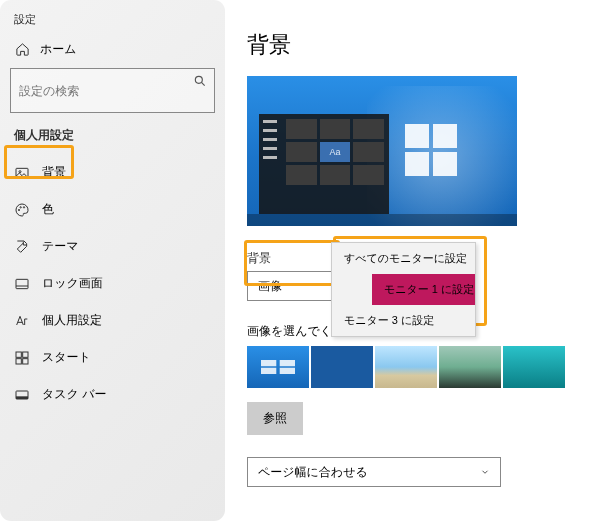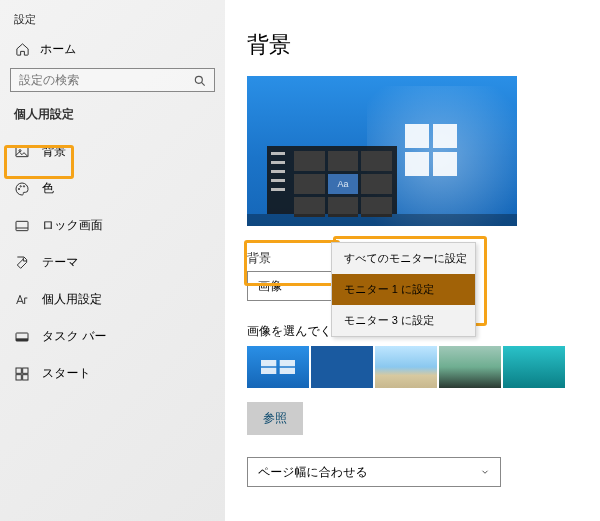--- a/index.html
+++ b/index.html
@@ -1,25 +1,25 @@
 <!DOCTYPE html>
 <html><head>
 <meta charset="utf-8">
 <style>
   * { box-sizing: border-box; margin: 0; padding: 0; font-family: "Yu Gothic UI", "Segoe UI", Meiryo, sans-serif; }
   body { width: 600px; height: 521px; overflow: hidden; background: #fff; color: #000; font-size: 12px; }
   .app { display: flex; width: 100%; height: 100%; }
 
   
-  .sidebar { width: 225px; height: 100%; background: linear-gradient(135deg,#f3f3f3 0%,#ededed 60%,#e9e9e9 100%); position: relative; }
+  .sidebar { width: 225px; height: 100%; background: linear-gradient(135deg,#f3f3f3 0%,#ededed 60%,#e9e9e9 100%); position: relative; border-radius: 11px; }
   .win-title { padding: 12px 14px 0 14px; font-size: 11px; color: #222; }
   .home-row { display: flex; padding: 14px 14px 10px 14px; gap: 10px; cursor: pointer; }
   .home-row .lbl { font-size: 12px; }
   .search { margin: 0 10px 14px 10px; }
-  .search input { width: 100%; height: 24px; border: 1px solid #888; background: rgba(255,255,255,0.4); padding: 0 26px 0 8px; font-size: 12px; color: #666; outline: none; }
+  .search input { width: 100%; height: 45px; border: 1px solid #888; background: rgba(255,255,255,0.4); padding: 0 26px 0 8px; font-size: 12px; color: #666; outline: none; }
   .search { position: relative; }
   .search .sicon { position: absolute; right: 8px; top: 6px; color: #555; }
   .section-title { padding: 0 14px 10px 14px; font-size: 12px; font-weight: 600; color: #333; }
 
   .nav { list-style: none; }
   .nav li { display: flex; align-items: center; gap: 12px; padding: 10px 14px; font-size: 12px; cursor: pointer; }
 
   .hl { position: absolute; border: 3px solid #f5a318; border-radius: 3px; pointer-events: none; }
   .hl-nav { left: 4px; top: 145px; width: 70px; height: 34px; }
 
@@ -28,49 +28,49 @@
   .page-title { font-size: 22px; font-weight: 400; margin-bottom: 16px; }
 
   .preview { width: 270px; height: 150px; background: linear-gradient(180deg,#2a8fe6 0%,#1b74c9 55%,#1566b7 100%); position: relative; overflow: hidden; margin-bottom: 24px; }
   .preview .light { position: absolute; right: -30px; top: 10px; width: 180px; height: 180px; background: radial-gradient(circle at 40% 40%, rgba(255,255,255,0.35), rgba(255,255,255,0) 60%); }
   .preview .winlogo { position: absolute; right: 60px; top: 48px; width: 52px; height: 52px; }
   .preview .winlogo span { position: absolute; width: 24px; height: 24px; background: rgba(255,255,255,0.9); }
   .preview .winlogo span:nth-child(2){ left:28px; }
   .preview .winlogo span:nth-child(3){ top:28px; }
   .preview .winlogo span:nth-child(4){ left:28px; top:28px; }
   .preview .taskbar { position: absolute; left:0; right:0; bottom:0; height:12px; background: rgba(0,0,0,0.3); }
-  .preview .startpanel { position: absolute; left: 20px; bottom: 12px; width: 130px; height: 68px; background: rgba(20,20,20,0.85); display:flex;text-align:right; }
+  .preview .startpanel { position: absolute; left: 12px; bottom: 12px; width: 130px; height: 100px; background: rgba(20,20,20,0.85); display:flex;text-align:right; }
   .preview .startpanel .col { width: 22px; display:flex; flex-direction:column; gap:6px; padding:6px 4px; }
   .preview .startpanel .col div { height:3px; background:#bbb; }
   .preview .startpanel .tiles { flex:1; display:grid; grid-template-columns:repeat(3,1fr); grid-auto-rows:20px; gap:3px; padding:5px; }
   .preview .startpanel .tiles div { background:#3c3c3c; }
   .preview .startpanel .tiles .aa { background:#3a6fb0; color:#dbe7f5; font-size:9px; display:flex; align-items:center; justify-content:center; }
 
   .field-label { font-size: 12px; color: #333; margin-bottom: 4px; }
   .dropdown { width: 210px; height: 30px; border: 1px solid #888; display:flex; align-items:center; justify-content:space-between; padding: 0 10px; font-size:12px; background:#fff; cursor:pointer; position: relative; }
   .dropdown-section { position: relative; margin-bottom: 22px; }
 
   .ctxmenu { position:absolute; left: 84px; top: -8px; width: 145px; background:#f2f2f2; border:1px solid #ccc; box-shadow: 2px 2px 4px rgba(0,0,0,0.15); z-index: 5; }
   .ctxmenu .mi { padding: 8px 12px; font-size: 11px; cursor:pointer; white-space: nowrap; }
-  .ctxmenu .mi.hover { background:#a16207; }
+  .ctxmenu .mi.hover { background:#be185d;margin-left:40px; }
 
   .hl-combo { left: -3px; top: -10px; width: 96px; height: 46px; }
   .hl-menu  { left: 86px; top: -14px; width: 154px; height: 90px; }
 
   .thumbs-label { font-size:12px; margin-bottom:6px; }
   .thumbs { display:flex; gap:2px; margin-bottom: 14px; }
   .thumbs .t { width: 62px; height: 42px; cursor:pointer; }
   .t1 { background: linear-gradient(180deg,#2a8fe6,#1566b7); position:relative; }
   .t1::after{content:"";position:absolute;inset:14px;background:rgba(255,255,255,0.85);clip-path:polygon(0 0,45% 0,45% 45%,0 45%,0 55%,45% 55%,45% 100%,55% 100%,55% 55%,100% 55%,100% 45%,55% 45%,55% 0,100% 0,100% 100%,0 100%);} 
   .t1b { background:#1a5aa0; }
   .t2 { background: linear-gradient(180deg,#bfe6ff 0%,#8ac8ef 50%,#d7c9a0 70%,#c8b88e 100%); }
   .t3 { background: linear-gradient(180deg,#a0c8b8 0%,#6fae91 50%,#2b3a33 100%); }
   .t4 { background: linear-gradient(180deg,#2ac2c9 0%,#0a7f86 100%); }
 
-  .browse { display:inline-block; background:#ccc; color:#0c4a6e; font-size:12px; padding: 8px 16px; border:none; cursor:pointer; margin-bottom: 22px; }
+  .browse { display:inline-block; background:#ccc; color:#000000; font-size:12px; padding: 8px 16px; border:none; cursor:pointer; margin-bottom: 22px; }
 
   .icon { display:inline-flex; width:16px; height:16px; align-items:center; justify-content:center; }
   svg { display:block; }
 </style>
 </head>
 <body>
 
 <div class="app">
 
   <aside class="sidebar">
@@ -115,63 +115,63 @@
               <circle cx="7.5" cy="12" r="1"></circle>
               <circle cx="10" cy="8" r="1"></circle>
               <circle cx="15" cy="8" r="1"></circle>
             </svg>
           </span>
         <span>色</span>
       </li>
       <li>
         <span class="icon">
             <svg width="16" height="16" viewBox="0 0 24 24" fill="none" stroke="#333" stroke-width="1.5">
+              <path d="M5 3h10l4 4v4l-9 9-5-5 9-9"></path>
+              <path d="M14 4v5h5"></path>
+            </svg>
+          </span>
+        <span>テーマ</span>
+      </li>
+      <li>
+        <span class="icon">
+            <svg width="16" height="16" viewBox="0 0 24 24" fill="none" stroke="#333" stroke-width="1.5">
               <rect x="3" y="5" width="18" height="14" rx="1"></rect>
               <path d="M3 15h18"></path>
             </svg>
           </span>
         <span>ロック画面</span>
       </li>
       <li>
         <span class="icon">
             <svg width="16" height="16" viewBox="0 0 24 24" fill="none" stroke="#333" stroke-width="1.5">
-              <path d="M5 3h10l4 4v4l-9 9-5-5 9-9"></path>
-              <path d="M14 4v5h5"></path>
-            </svg>
-          </span>
-        <span>テーマ</span>
-      </li>
-      <li>
-        <span class="icon">
-            <svg width="16" height="16" viewBox="0 0 24 24" fill="none" stroke="#333" stroke-width="1.5">
               <path d="M4 18 9 5l5 13M6 14h6"></path>
               <path d="M16 18V9h4"></path>
             </svg>
           </span>
         <span>個人用設定</span>
-      </li>
-      <li>
-        <span class="icon">
-            <svg width="16" height="16" viewBox="0 0 24 24" fill="none" stroke="#333" stroke-width="1.5">
-              <rect x="3" y="6" width="18" height="12" rx="1"></rect>
-              <rect x="3" y="14" width="18" height="4" fill="#333" stroke="none"></rect>
-            </svg>
-          </span>
-        <span>タスク バー</span>
       </li>
       <li>
         <span class="icon">
             <svg width="16" height="16" viewBox="0 0 24 24" fill="none" stroke="#333" stroke-width="1.5">
               <rect x="3" y="3" width="8" height="8"></rect>
               <rect x="13" y="3" width="8" height="8"></rect>
               <rect x="3" y="13" width="8" height="8"></rect>
               <rect x="13" y="13" width="8" height="8"></rect>
             </svg>
           </span>
         <span>スタート</span>
+      </li>
+      <li>
+        <span class="icon">
+            <svg width="16" height="16" viewBox="0 0 24 24" fill="none" stroke="#333" stroke-width="1.5">
+              <rect x="3" y="6" width="18" height="12" rx="1"></rect>
+              <rect x="3" y="14" width="18" height="4" fill="#333" stroke="none"></rect>
+            </svg>
+          </span>
+        <span>タスク バー</span>
       </li>
     </ul>
 
     <div class="hl hl-nav"></div>
   </aside>
 
   <main class="main">
     <h1 class="page-title">背景</h1>
 
     <div class="preview">

